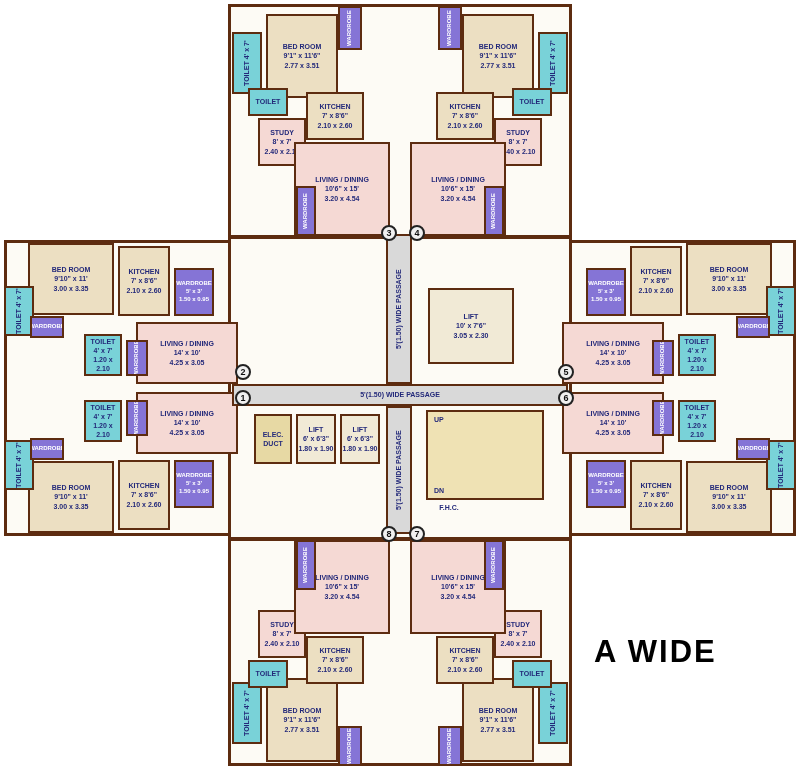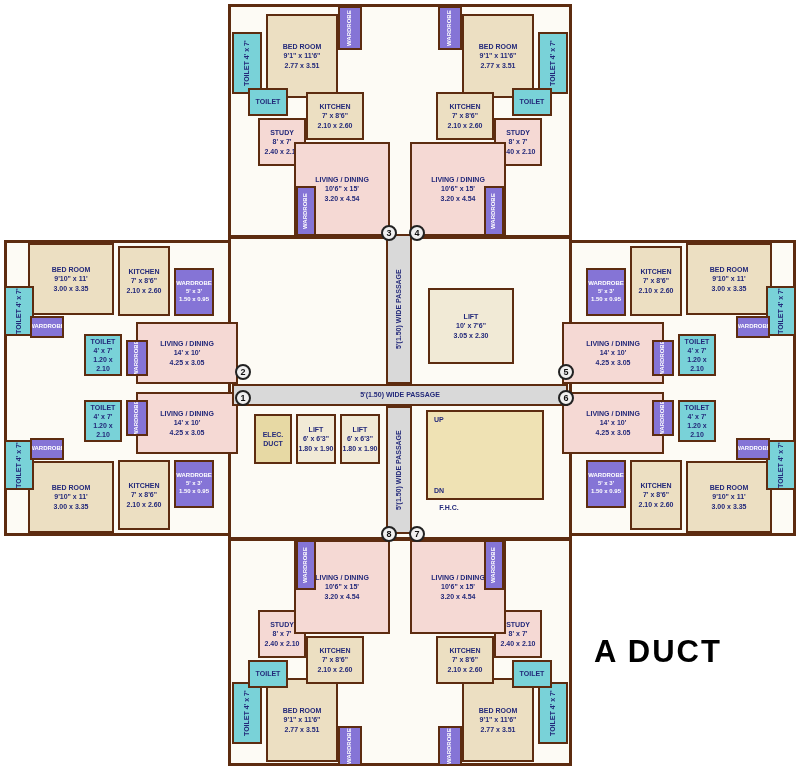--- a/index.html
+++ b/index.html
@@ -368,14 +368,14 @@
       <span>F.H.C.</span>
     </div>
     <div class="marker" style="left: 243px; top: 398px;">1</div>
     <div class="marker" style="left: 243px; top: 372px;">2</div>
     <div class="marker" style="left: 389px; top: 233px;">3</div>
     <div class="marker" style="left: 417px; top: 233px;">4</div>
     <div class="marker" style="left: 566px; top: 372px;">5</div>
     <div class="marker" style="left: 566px; top: 398px;">6</div>
     <div class="marker" style="left: 417px; top: 534px;">7</div>
     <div class="marker" style="left: 389px; top: 534px;">8</div>
-    <div class="wing-title">A DUCT</div>
+    <div class="wing-title">A WIDE</div>
   </div>
 
 </body></html>

